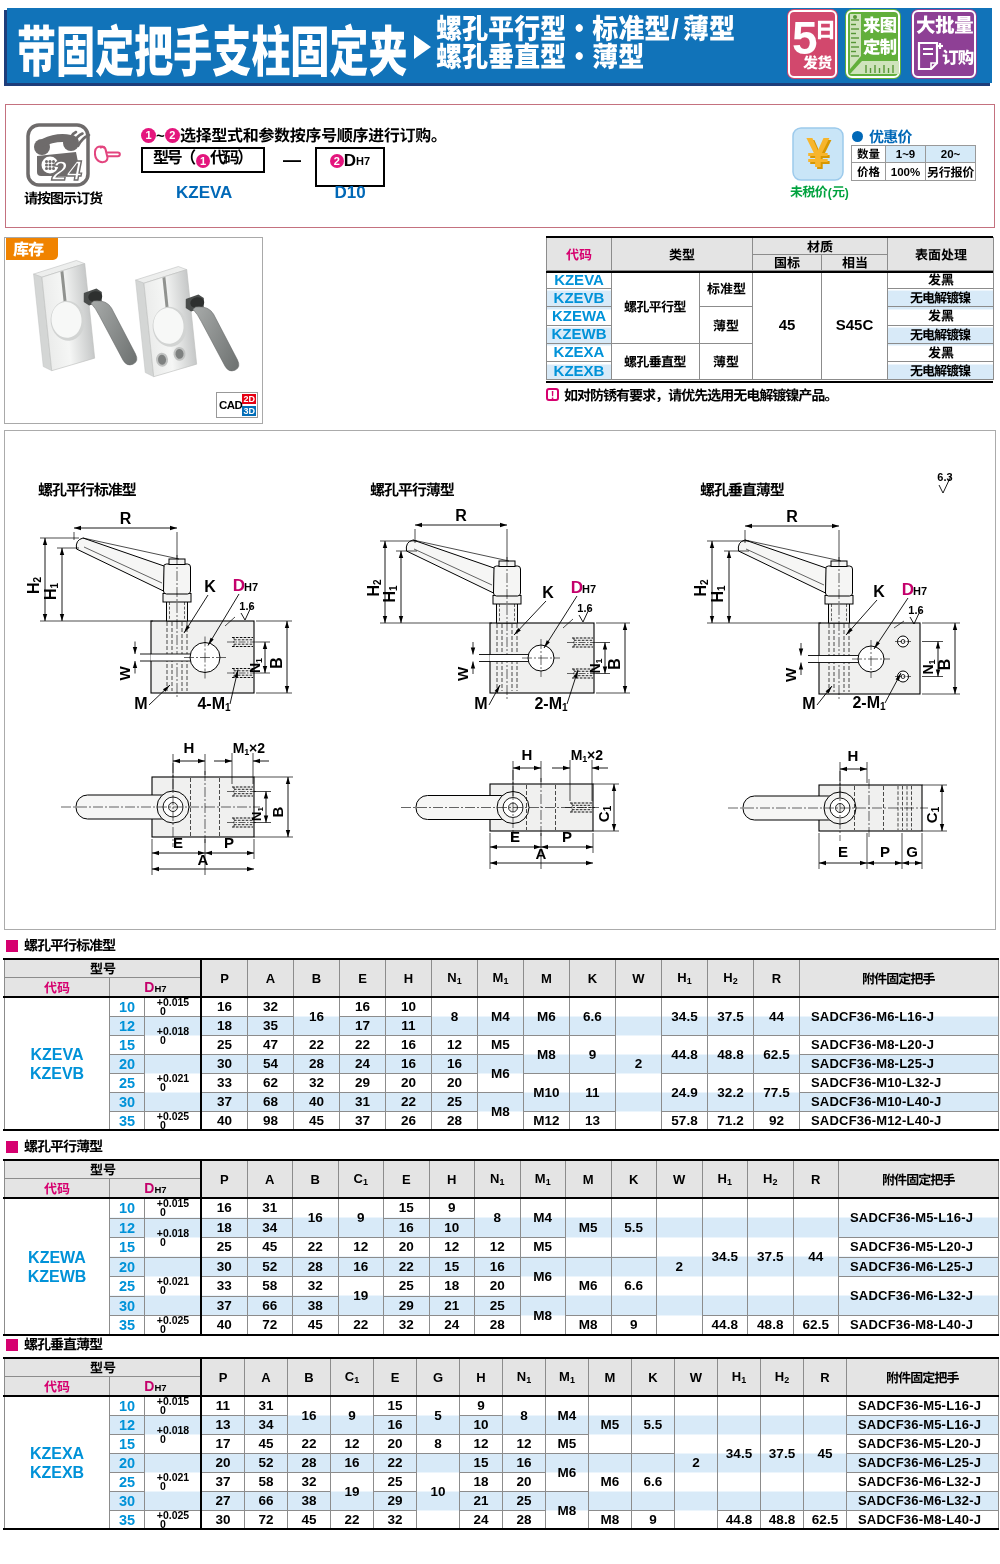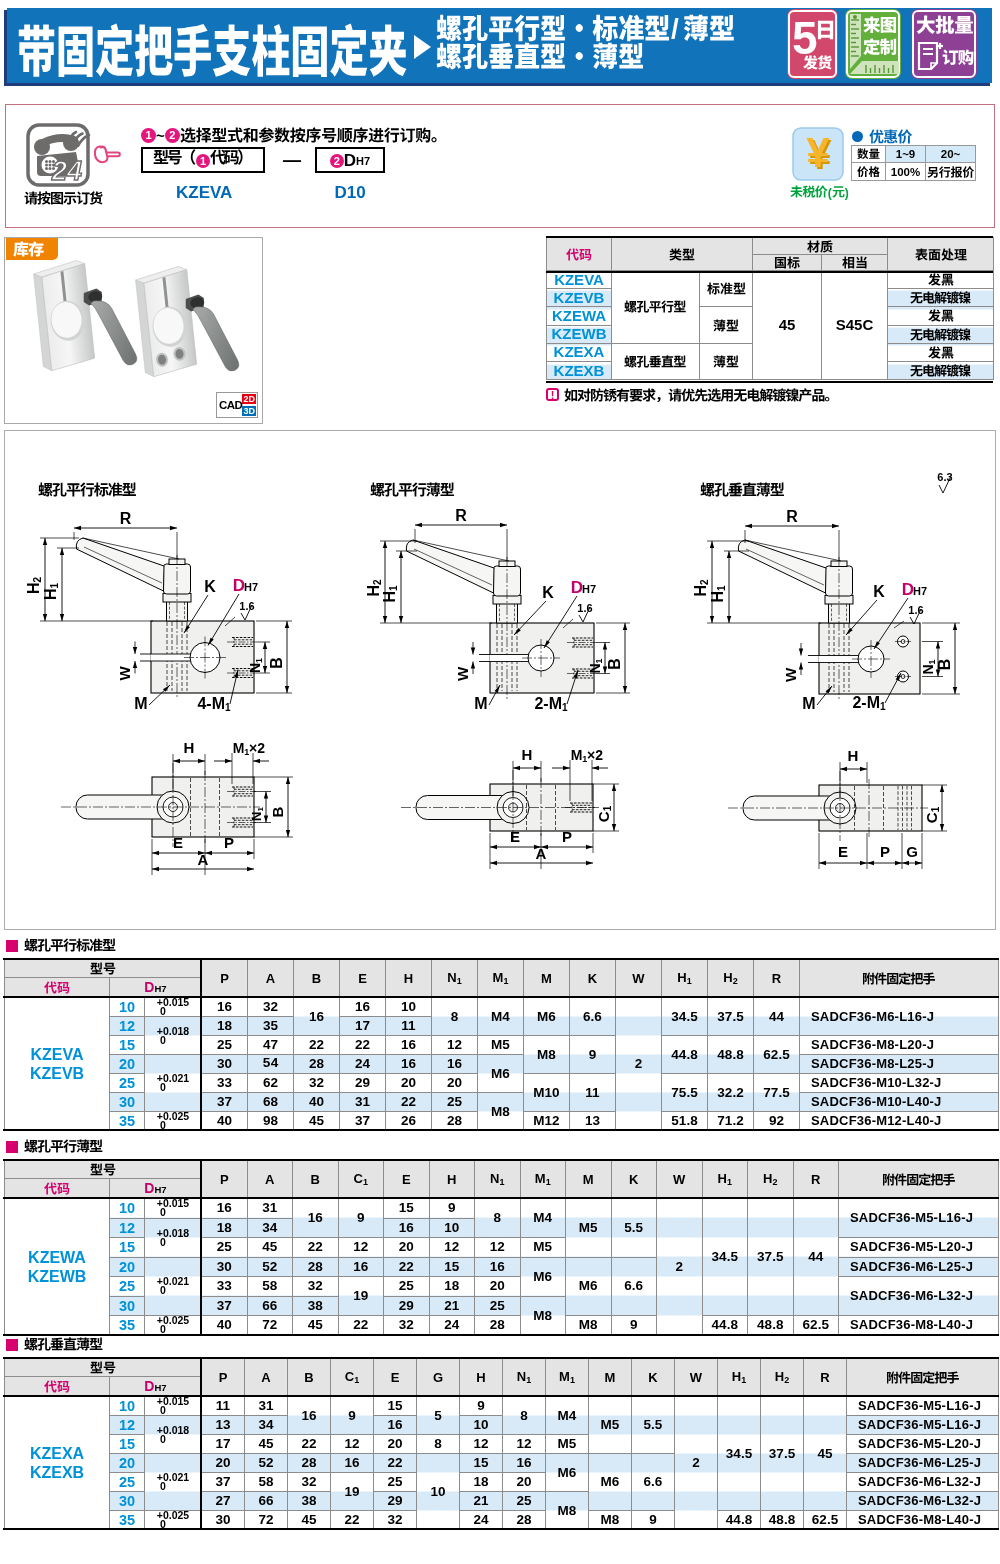--- a/index.html
+++ b/index.html
@@ -298,21 +298,21 @@
 <span style="line-height:0"><svg style="display:inline-block;vertical-align:baseline;" width="43.2" height="16" viewBox="0 0 540.0 200" fill="#000">
         <use href="#b578b" xlink:href="#b578b" x="0"></use>
         <use href="#b53f7" xlink:href="#b53f7" x="170"></use>
         <use href="#bff08" xlink:href="#bff08" x="340"></use>
       </svg></span><span style="display:inline-block;width:14px;height:14px;border-radius:50%;background:#E4157D;color:#fff;font-size:11px;font-weight:bold;text-align:center;line-height:14px;vertical-align:middle">1</span><span style="line-height:0"><svg style="display:inline-block;vertical-align:baseline;" width="43.2" height="16" viewBox="0 0 540.0 200" fill="#000">
         <use href="#b4ee3" xlink:href="#b4ee3" x="0"></use>
         <use href="#b7801" xlink:href="#b7801" x="170"></use>
         <use href="#bff09" xlink:href="#bff09" x="340"></use>
       </svg></span></div>
 <div class="ab b" style="left:283px;top:150px;font-size:18px">—</div>
-<div class="ab" style="left:315px;top:147px;width:70px;height:26px;border:2px solid #000;text-align:center;line-height:22px">
+<div class="ab" style="left:315px;top:147px;width:70px;height:40px;border:2px solid #000;text-align:center;line-height:22px">
 <span style="display:inline-block;width:14px;height:14px;border-radius:50%;background:#E4157D;color:#fff;font-size:11px;font-weight:bold;text-align:center;line-height:14px;vertical-align:middle">2</span><span class="b" style="font-size:17px;vertical-align:middle">D</span><span class="b" style="font-size:11px;vertical-align:middle">H7</span></div>
 <div class="ab b" style="left:176px;top:183px;width:56px;text-align:center;font-size:17px;color:#0068B7">KZEVA</div>
 <div class="ab b" style="left:330px;top:183px;width:40px;text-align:center;font-size:17px;color:#0068B7">D10</div>
 <svg class="ab" style="left:792px;top:127px" width="52" height="54" viewBox="0 0 52 54">
 <rect x="1" y="1" width="50" height="52" rx="8" fill="#C9E5F7" stroke="#9CCAEC" stroke-width="1.5"></rect>
 <g font-family="Liberation Sans" font-weight="bold" text-anchor="middle">
 <text x="28" y="42" font-size="42" fill="#D79700">¥</text>
 <text x="26" y="40" font-size="42" fill="#F7B52C">¥</text>
     </g>
 </svg>
@@ -1097,39 +1097,39 @@
           <td rowspan="2" style="border:1px solid #8C8C8C;text-align:center;font-size:13.5px;" class="b">48.8</td>
           <td rowspan="2" style="border:1px solid #8C8C8C;text-align:center;font-size:13.5px;" class="b">62.5</td>
           <td style="border:1px solid #8C8C8C;text-align:left;padding-left:11px;font-size:13px;letter-spacing:0.2px;" class="b">SADCF36-M8-L20-J</td>
         </tr>
         <tr style="height:19px">
           <td style="border:1px solid #8C8C8C;text-align:center;color:#0092D8;font-size:14.5px" class="b">20</td>
           <td rowspan="3" style="border:1px solid #8C8C8C;">
             <div style="line-height:9px;text-align:center;font-size:10.5px;font-weight:bold">+0.021<br><span style="position:relative;left:-10px">0</span></div>
           </td>
           <td style="border:1px solid #8C8C8C;text-align:center;font-size:13.5px;" class="b">30</td>
-          <td style="border:1px solid #8C8C8C;text-align:center;font-size:13.5px;font-family:Liberation Mono, monospace;" class="b">54</td>
+          <td style="border:1px solid #8C8C8C;text-align:center;font-size:13.5px;" class="b">54</td>
           <td style="border:1px solid #8C8C8C;text-align:center;font-size:13.5px;" class="b">28</td>
           <td style="border:1px solid #8C8C8C;text-align:center;font-size:13.5px;" class="b">24</td>
           <td style="border:1px solid #8C8C8C;text-align:center;font-size:13.5px;" class="b">16</td>
           <td style="border:1px solid #8C8C8C;text-align:center;font-size:13.5px;" class="b">16</td>
           <td rowspan="2" style="border:1px solid #8C8C8C;text-align:center;font-size:13.5px;" class="b">M6</td>
           <td style="border:1px solid #8C8C8C;text-align:left;padding-left:11px;font-size:13px;letter-spacing:0.2px;" class="b">SADCF36-M8-L25-J</td>
         </tr>
         <tr style="height:19px">
           <td style="border:1px solid #8C8C8C;text-align:center;color:#0092D8;font-size:14.5px" class="b">25</td>
           <td style="border:1px solid #8C8C8C;text-align:center;font-size:13.5px;" class="b">33</td>
           <td style="border:1px solid #8C8C8C;text-align:center;font-size:13.5px;" class="b">62</td>
           <td style="border:1px solid #8C8C8C;text-align:center;font-size:13.5px;" class="b">32</td>
           <td style="border:1px solid #8C8C8C;text-align:center;font-size:13.5px;" class="b">29</td>
           <td style="border:1px solid #8C8C8C;text-align:center;font-size:13.5px;" class="b">20</td>
           <td style="border:1px solid #8C8C8C;text-align:center;font-size:13.5px;" class="b">20</td>
           <td rowspan="2" style="border:1px solid #8C8C8C;text-align:center;font-size:13.5px;" class="b">M10</td>
           <td rowspan="2" style="border:1px solid #8C8C8C;text-align:center;font-size:13.5px;" class="b">11</td>
-          <td rowspan="2" style="border:1px solid #8C8C8C;text-align:center;font-size:13.5px;" class="b">75.5</td>
+          <td rowspan="2" style="border:1px solid #8C8C8C;text-align:center;font-size:13.5px;" class="b">24.9</td>
           <td rowspan="2" style="border:1px solid #8C8C8C;text-align:center;font-size:13.5px;" class="b">32.2</td>
           <td rowspan="2" style="border:1px solid #8C8C8C;text-align:center;font-size:13.5px;" class="b">77.5</td>
           <td style="border:1px solid #8C8C8C;text-align:left;padding-left:11px;font-size:13px;letter-spacing:0.2px;" class="b">SADCF36-M10-L32-J</td>
         </tr>
         <tr style="height:19px">
           <td style="border:1px solid #8C8C8C;text-align:center;color:#0092D8;font-size:14.5px" class="b">30</td>
           <td style="border:1px solid #8C8C8C;text-align:center;font-size:13.5px;" class="b">37</td>
           <td style="border:1px solid #8C8C8C;text-align:center;font-size:13.5px;" class="b">68</td>
           <td style="border:1px solid #8C8C8C;text-align:center;font-size:13.5px;" class="b">40</td>
           <td style="border:1px solid #8C8C8C;text-align:center;font-size:13.5px;" class="b">31</td>
@@ -1144,21 +1144,21 @@
             <div style="line-height:9px;text-align:center;font-size:10.5px;font-weight:bold">+0.025<br><span style="position:relative;left:-10px">0</span></div>
           </td>
           <td style="border:1px solid #8C8C8C;text-align:center;font-size:13.5px;" class="b">40</td>
           <td style="border:1px solid #8C8C8C;text-align:center;font-size:13.5px;" class="b">98</td>
           <td style="border:1px solid #8C8C8C;text-align:center;font-size:13.5px;" class="b">45</td>
           <td style="border:1px solid #8C8C8C;text-align:center;font-size:13.5px;" class="b">37</td>
           <td style="border:1px solid #8C8C8C;text-align:center;font-size:13.5px;" class="b">26</td>
           <td style="border:1px solid #8C8C8C;text-align:center;font-size:13.5px;" class="b">28</td>
           <td style="border:1px solid #8C8C8C;text-align:center;font-size:13.5px;" class="b">M12</td>
           <td style="border:1px solid #8C8C8C;text-align:center;font-size:13.5px;" class="b">13</td>
-          <td style="border:1px solid #8C8C8C;text-align:center;font-size:13.5px;" class="b">51.8</td>
+          <td style="border:1px solid #8C8C8C;text-align:center;font-size:13.5px;" class="b">57.8</td>
           <td style="border:1px solid #8C8C8C;text-align:center;font-size:13.5px;" class="b">71.2</td>
           <td style="border:1px solid #8C8C8C;text-align:center;font-size:13.5px;" class="b">92</td>
           <td style="border:1px solid #8C8C8C;text-align:left;padding-left:11px;font-size:13px;letter-spacing:0.2px;" class="b">SADCF36-M12-L40-J</td>
         </tr>
       </tbody>
     </table>
     <div class="ab" style="left:-1px;top:-1px;width:996px;height:2px;background:#000"></div>
     <div class="ab" style="left:-1px;top:37px;width:996px;height:2px;background:#000"></div>
     <div class="ab" style="left:-1px;top:170px;width:996px;height:2px;background:#000"></div>
     <div class="ab" style="left:196px;top:0;width:2px;height:171px;background:#000"></div>

